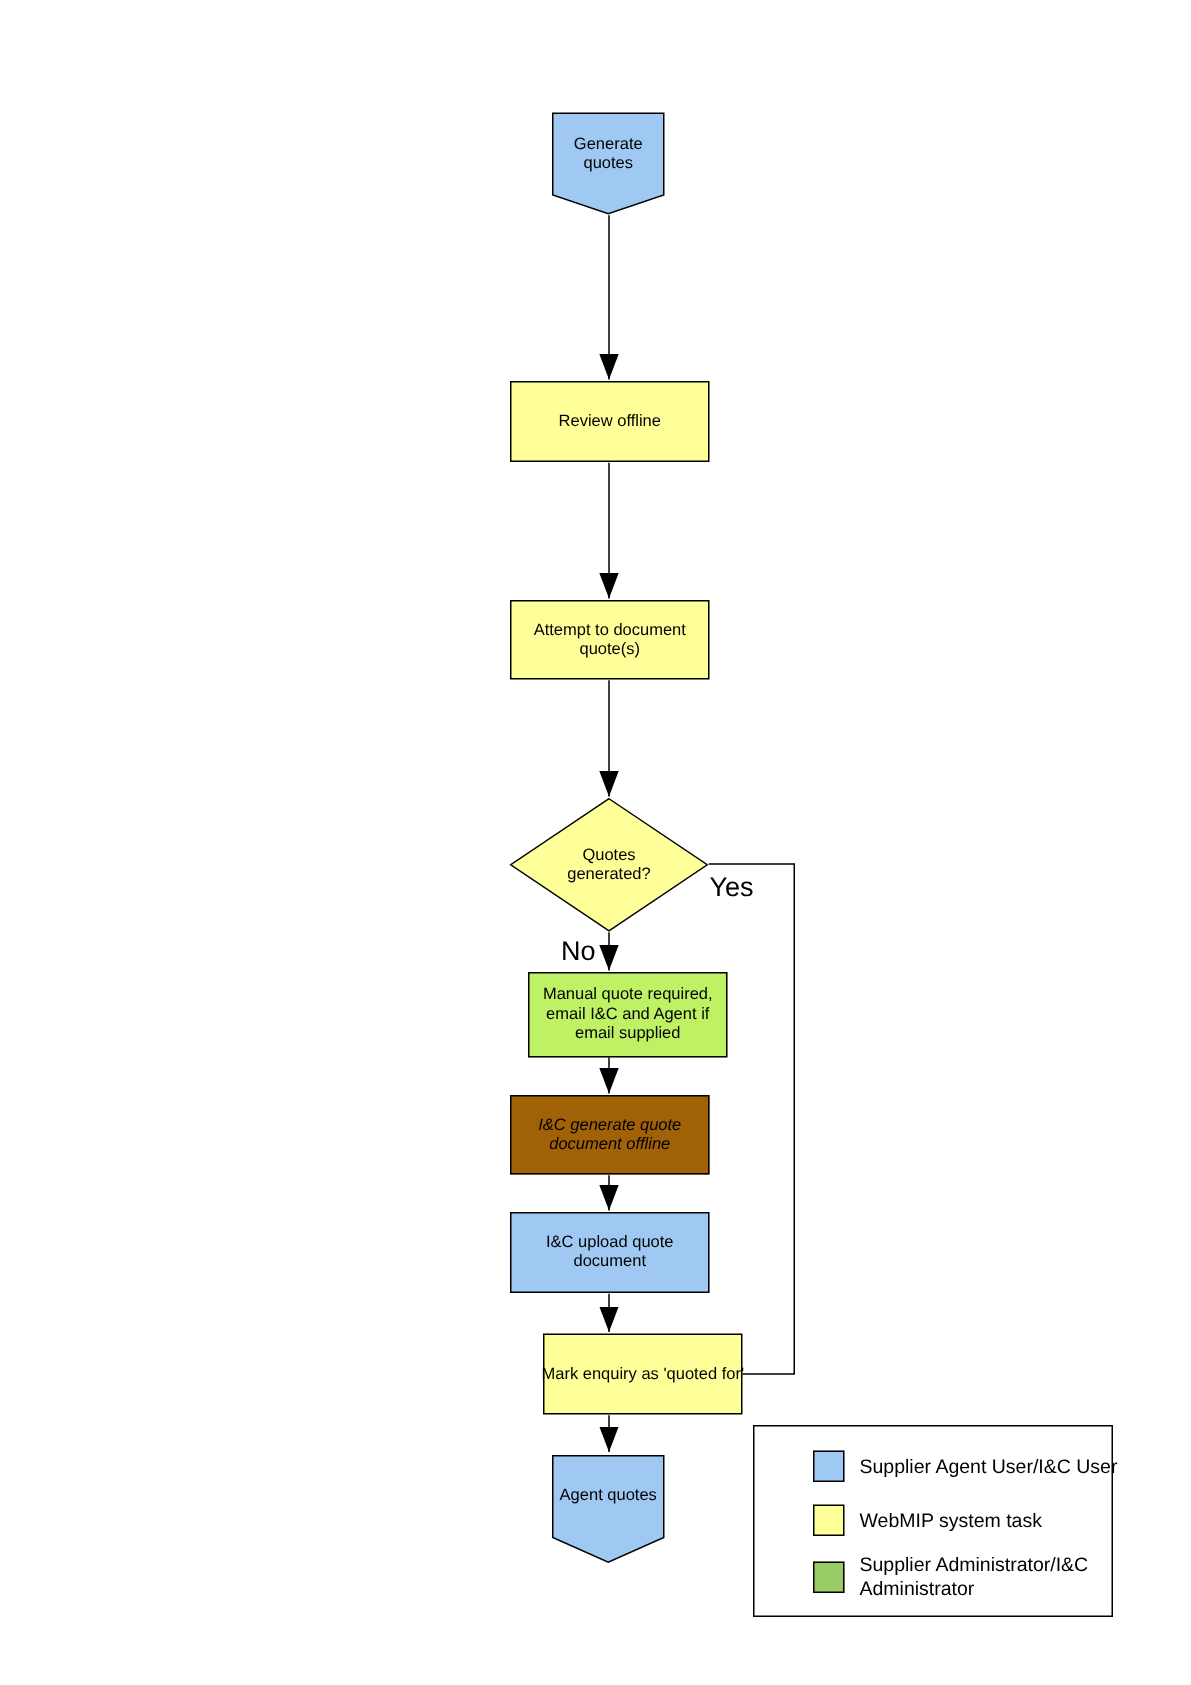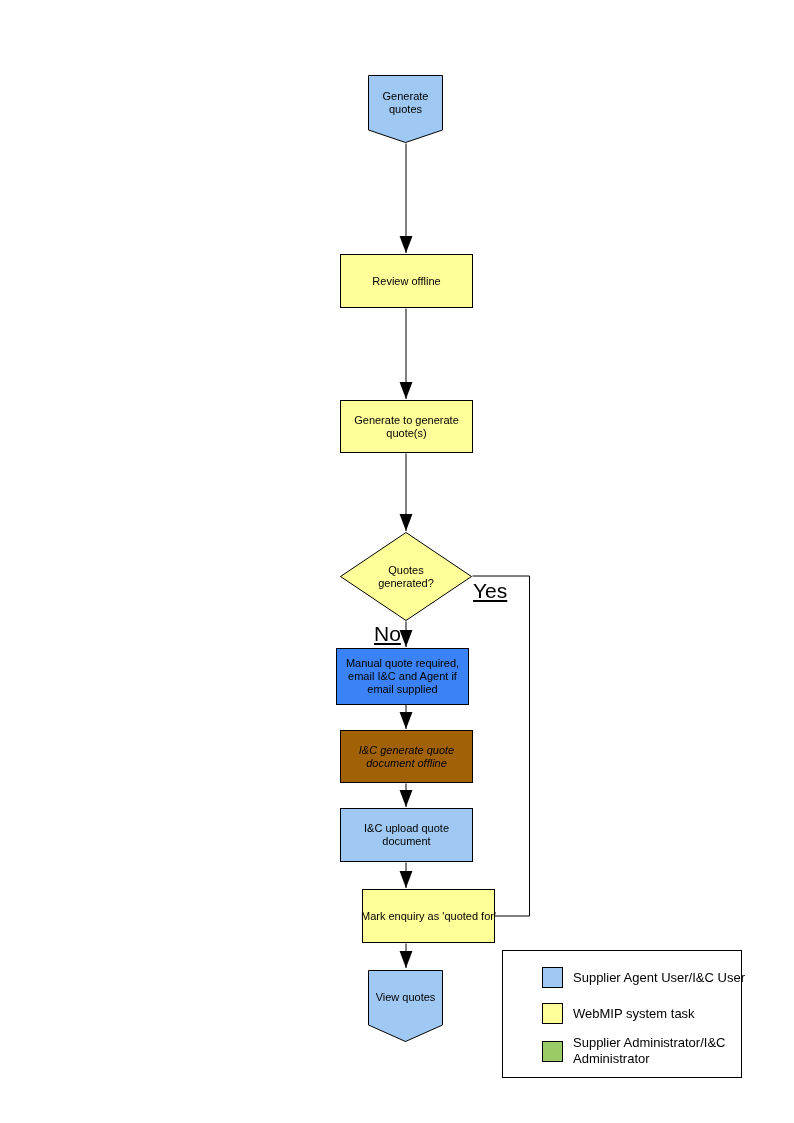--- a/index.html
+++ b/index.html
@@ -5,21 +5,21 @@
   html,body{margin:0;padding:0;background:#fff;}
   #page{position:relative;width:794px;height:1123px;background:#ffffff;overflow:hidden;
         font-family:"Liberation Sans", sans-serif;color:#000;}
   svg.shape{position:absolute;overflow:visible;}
   .node-text{position:absolute;display:flex;align-items:center;justify-content:center;
              text-align:center;font-size:11px;line-height:13px;color:#000;}
   .rect-node{position:absolute;box-sizing:border-box;border:1px solid #000;
              display:flex;align-items:center;justify-content:center;text-align:center;
              font-size:11px;line-height:13px;padding:2px 4px;color:#000;}
   .rect-node.nowrap{white-space:nowrap;padding:2px 0;}
-  .branch-label{position:absolute;font-size:21px;line-height:24px;color:#000;text-decoration:underline;}
+  .branch-label{position:absolute;font-size:18px;line-height:24px;color:#000;}
   #connectors{position:absolute;left:0;top:0;}
   #legend{position:absolute;left:502px;top:950px;width:240px;height:128px;
           box-sizing:border-box;border:1px solid #000;background:#fff;}
   .legend-row{position:absolute;left:10px;display:flex;align-items:center;gap:10px;padding-left:29px;}
   .legend-swatch{width:21px;height:21px;box-sizing:border-box;border:1px solid #000;flex:0 0 auto;}
   .legend-label{font-size:13px;line-height:16px;width:200px;}
 </style>
 </head>
 <body>
 
@@ -47,54 +47,54 @@
   </svg>
   <div class="node-text" style="left:368px;top:75px;width:75px;height:55px;">
     <span style="width:70px;">Generate quotes</span>
   </div>
 
   <div class="rect-node" style="left: 340px; top: 254px; width: 133px; height: 54px; background-color: rgb(255, 255, 153);">
     <span>Review offline</span>
   </div>
 
   <div class="rect-node" style="left: 340px; top: 400px; width: 133px; height: 53px; background-color: rgb(255, 255, 153);">
-    <span>Generate to generate quote(s)</span>
+    <span>Attempt to document quote(s)</span>
   </div>
 
   <svg class="shape" style="left:340px;top:532px;" width="132" height="89">
     <polygon points="66,0.5 131.5,44.5 66,88.5 0.5,44.5" stroke="#000" stroke-width="1" fill="#FFFF99"></polygon>
   </svg>
   <div class="node-text" style="left:340px;top:532px;width:132px;height:89px;">
     <span style="width:70px;">Quotes generated?</span>
   </div>
 
   <div class="branch-label" style="left:473px;top:579px;">Yes</div>
   <div class="branch-label" style="left:374px;top:622px;">No</div>
 
-  <div class="rect-node" style="left: 336px; top: 648px; width: 133px; height: 57px; background-color: #3b82f6;">
+  <div class="rect-node" style="left: 352px; top: 648px; width: 133px; height: 57px; background-color: #bef264;">
     <span>Manual quote required, email I&amp;C and Agent if email supplied</span>
   </div>
 
   <div class="rect-node" style="left: 340px; top: 730px; width: 133px; height: 53px; background-color: #a16207; font-style: italic;">
     <span style="width:110px;">I&amp;C generate quote document offline</span>
   </div>
 
   <div class="rect-node" style="left: 340px; top: 808px; width: 133px; height: 54px; background-color: rgb(159, 201, 242);">
     <span style="width:110px;">I&amp;C upload quote document</span>
   </div>
 
   <div class="rect-node nowrap" style="left: 340px; top: 889px; width: 133px; height: 54px; background-color: rgb(255, 255, 153); margin-left: 22px;">
     <span>Mark enquiry as 'quoted for'</span>
   </div>
 
   <svg class="shape" style="left:368px;top:970px;" width="75" height="72">
     <polygon points="0.5,0.5 74.5,0.5 74.5,55 37.5,71.5 0.5,55" stroke="#000" stroke-width="1" fill="#9FC9F2"></polygon>
   </svg>
   <div class="node-text" style="left:368px;top:970px;width:75px;height:55px;">
-    <span style="width:72px;">View quotes</span>
+    <span style="width:72px;">Agent quotes</span>
   </div>
 
   <div id="legend">
     <div class="legend-row" style="top:16px;">
       <div class="legend-swatch" style="background-color: rgb(159, 201, 242);"></div>
       <div class="legend-label">Supplier Agent User/I&amp;C User</div>
     </div>
     <div class="legend-row" style="top:52px;">
       <div class="legend-swatch" style="background-color: rgb(255, 255, 153);"></div>
       <div class="legend-label">WebMIP system task</div>

